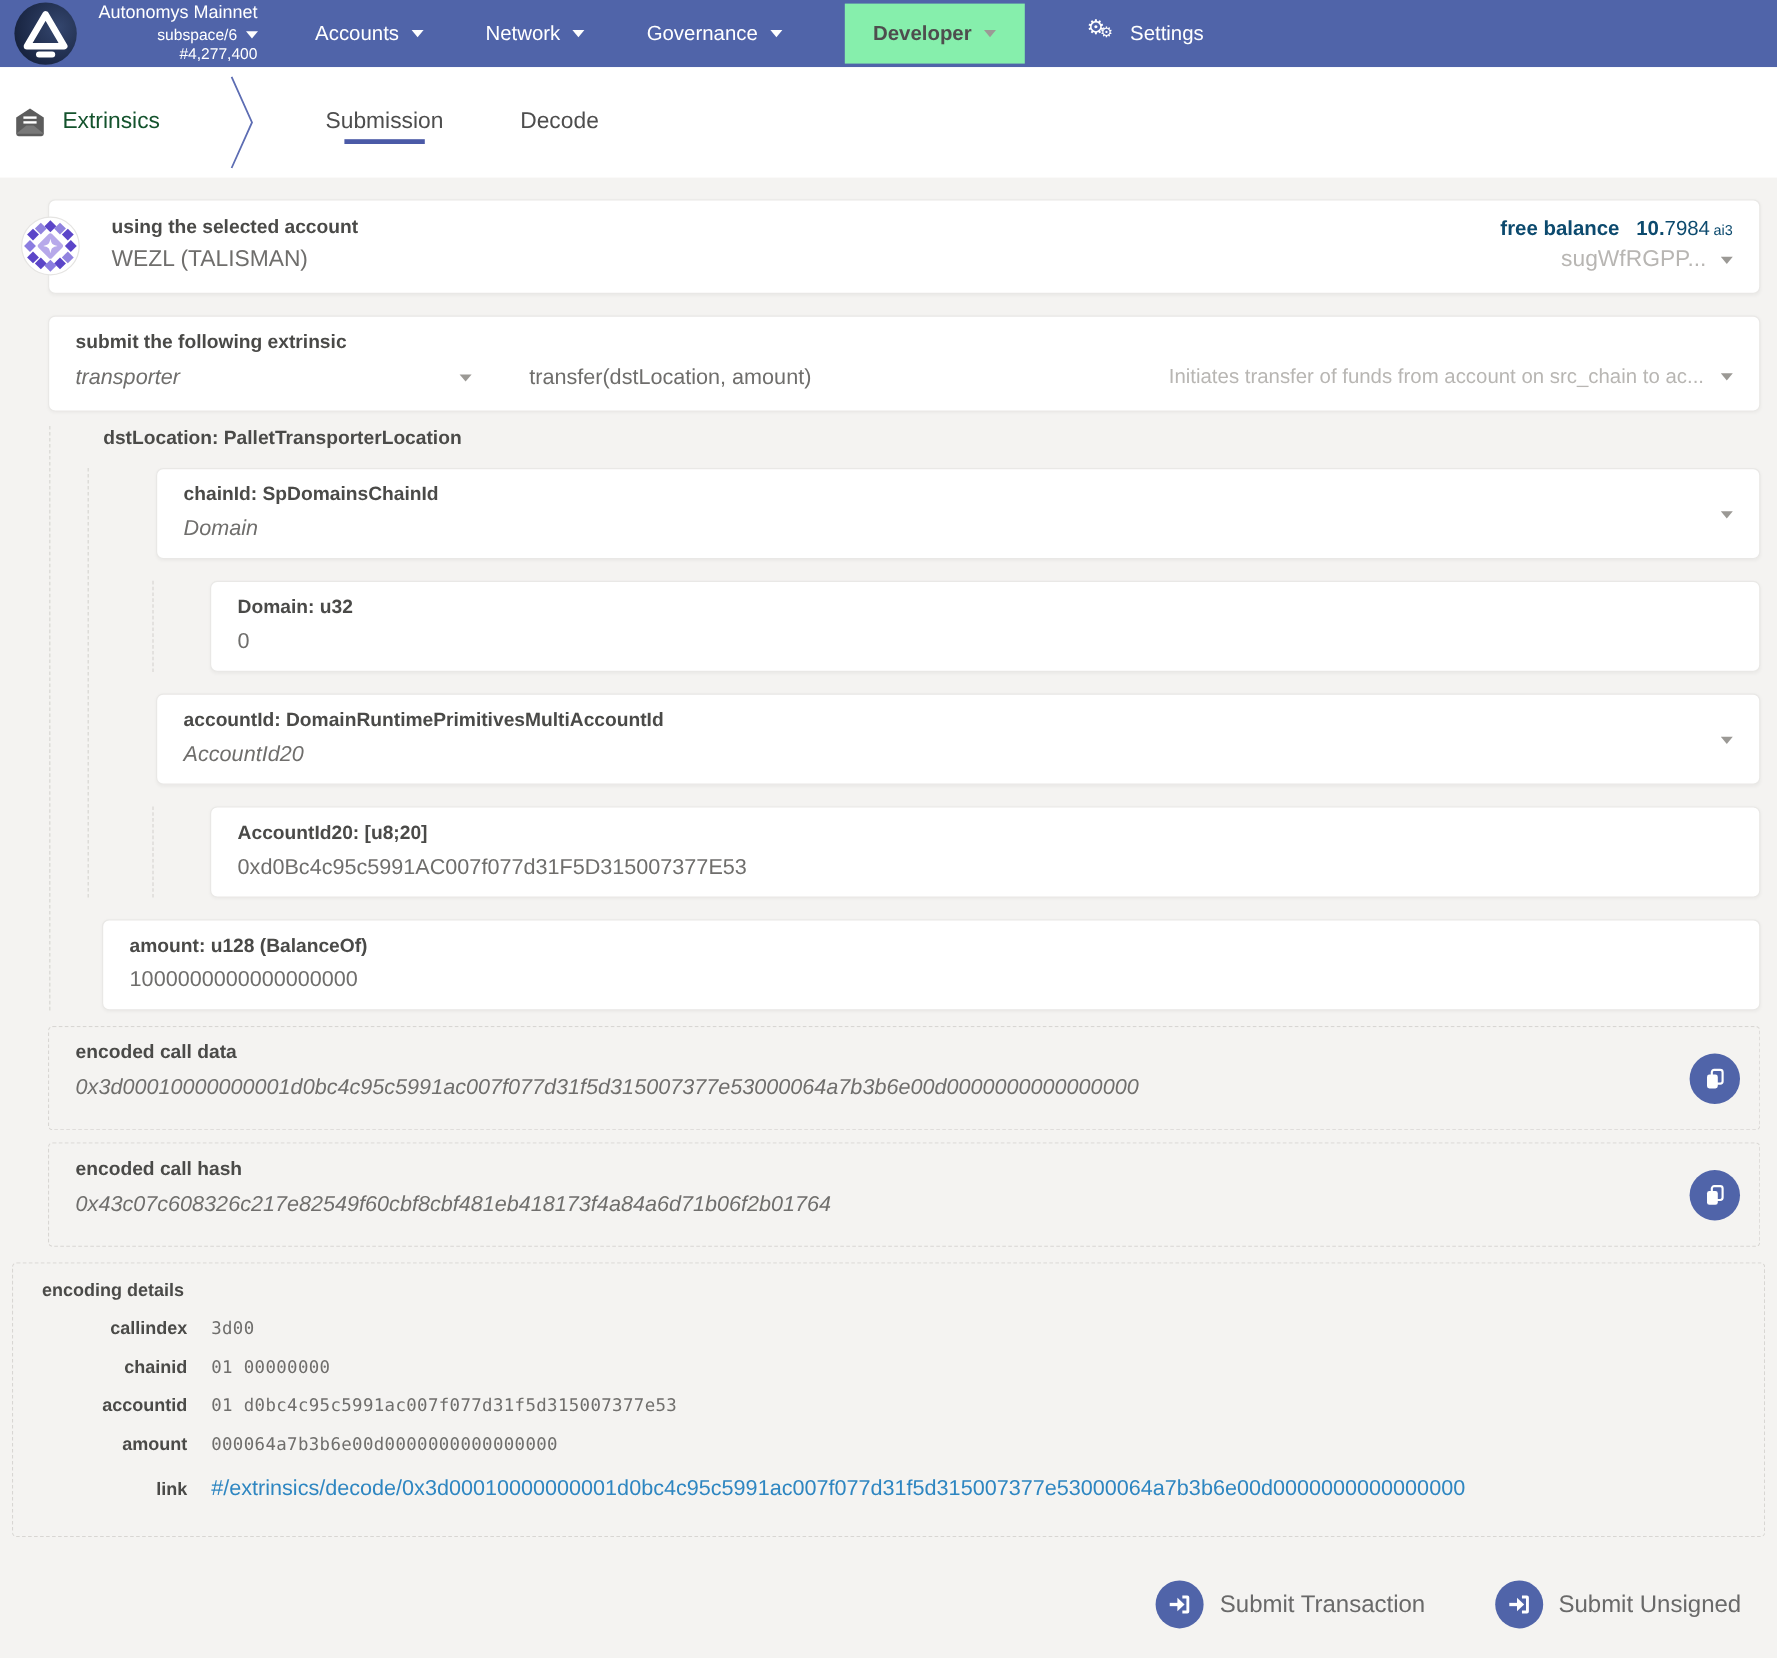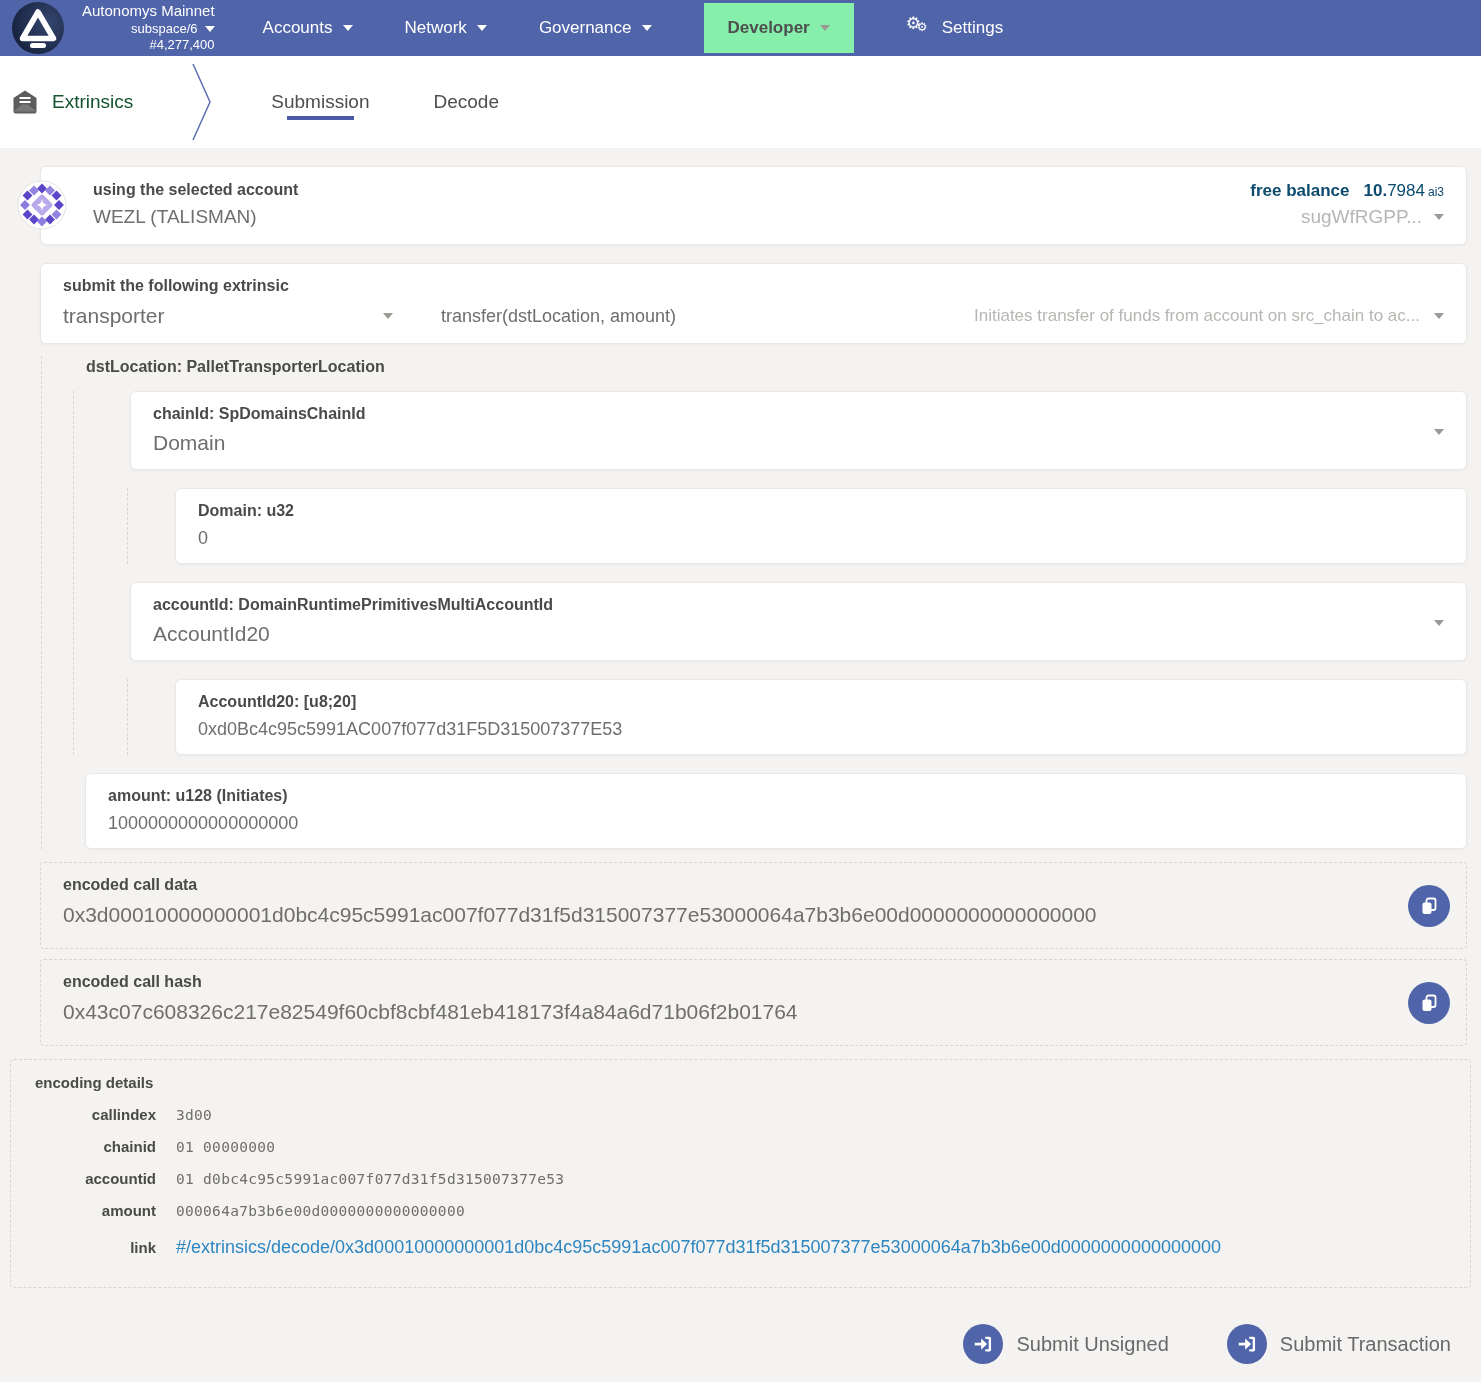--- a/index.html
+++ b/index.html
@@ -39,21 +39,21 @@
   .section-title{font-size:19px;color:#14532d;}
   .crumb-divider{margin:0 58px 0 58px;}
   .tabs{display:flex;gap:64px;height:92px;align-items:center;}
   .tab{position:relative;height:72px;display:flex;align-items:center;font-size:19px;color:#4e4e4e;cursor:pointer;}
   .tab.active::after{content:"";position:absolute;bottom:18px;left:16%;width:68%;height:4px;background:#4b5aa7;}
 
   
   main{flex:1;background:var(--page-bg);padding:18px 14px 12px 40px;}
   .card{background:#fff;border:1px solid var(--card-border);border-radius:6px;box-shadow:0 1px 3px rgba(0,0,0,.04);}
   .field-label{font-size:16px;font-weight:bold;color:var(--label-text);}
-  .field-value{font-size:21px;color:var(--value-text);}
+  .field-value{font-size:18px;color:var(--value-text);font-style:italic;}
 
   
   .account-card{position:relative;padding:14px 22px 16px 52px;margin-bottom:18px;display:flex;justify-content:space-between;min-height:77px;}
   .identicon{position:absolute;left:-24px;top:13px;width:50px;height:50px;cursor:pointer;}
   .account-left{display:flex;flex-direction:column;gap:7px;}
   .account-name{font-size:19px;color:var(--value-text);}
   .account-right{display:flex;flex-direction:column;align-items:flex-end;gap:5px;}
   .balance-row{font-size:17px;color:#0c4a6e;display:flex;align-items:baseline;gap:14px;}
   .balance-label{font-weight:bold;}
   .balance-whole{font-weight:bold;}
@@ -265,21 +265,21 @@
 
         <div class="indent lvl3">
           <section class="card param-card ml-inner">
             <span class="field-label">AccountId20: [u8;20]</span>
             <input type="text" value="0xd0Bc4c95c5991AC007f077d31F5D315007377E53" style="">
           </section>
         </div>
       </div>
 
       <section class="card param-card ml-amount">
-        <span class="field-label">amount: u128 (Initiates)</span>
+        <span class="field-label">amount: u128 (BalanceOf)</span>
         <input type="text" value="1000000000000000000" style="">
       </section>
     </div>
 
     <section class="out-box mb10">
       <span class="field-label">encoded call data</span>
       <span class="field-value">0x3d00010000000001d0bc4c95c5991ac007f077d31f5d315007377e53000064a7b3b6e00d0000000000000000</span>
       <button class="copy-btn">
         <svg width="20" height="20" viewBox="0 0 20 20">
           <rect x="7.5" y="2.5" width="9" height="11.5" rx="2" fill="none" stroke="#ffffff" stroke-width="1.8"></rect>
@@ -317,36 +317,36 @@
         <span class="k">amount</span>
         <span class="v">000064a7b3b6e00d0000000000000000</span>
       </div>
       <div class="enc-row">
         <span class="k">link</span>
         <a class="v link">#/extrinsics/decode/0x3d00010000000001d0bc4c95c5991ac007f077d31f5d315007377e53000064a7b3b6e00d0000000000000000</a>
       </div>
     </section>
 
     <div class="actions">
+      <button class="action-btn">
+        <span class="action-circle">
+          <svg width="22" height="22" viewBox="0 0 24 24">
+            <rect x="3" y="10.6" width="8.5" height="3" fill="#ffffff"></rect>
+            <polygon points="10,6 16.5,12.1 10,18.2" fill="#ffffff"></polygon>
+            <path d="M14.5 4 H19 a1.8 1.8 0 0 1 1.8 1.8 V18.4 a1.8 1.8 0 0 1 -1.8 1.8 H14.5 V17.6 H18.2 V6.6 H14.5 Z" fill="#ffffff"></path>
+          </svg>
+        </span>
+        <span class="action-label">Submit Transaction</span>
+      </button>
       <button class="action-btn">
         <span class="action-circle">
           <svg width="22" height="22" viewBox="0 0 24 24">
             <rect x="3" y="10.6" width="8.5" height="3" fill="#ffffff"></rect>
             <polygon points="10,6 16.5,12.1 10,18.2" fill="#ffffff"></polygon>
             <path d="M14.5 4 H19 a1.8 1.8 0 0 1 1.8 1.8 V18.4 a1.8 1.8 0 0 1 -1.8 1.8 H14.5 V17.6 H18.2 V6.6 H14.5 Z" fill="#ffffff"></path>
           </svg>
         </span>
         <span class="action-label">Submit Unsigned</span>
       </button>
-      <button class="action-btn">
-        <span class="action-circle">
-          <svg width="22" height="22" viewBox="0 0 24 24">
-            <rect x="3" y="10.6" width="8.5" height="3" fill="#ffffff"></rect>
-            <polygon points="10,6 16.5,12.1 10,18.2" fill="#ffffff"></polygon>
-            <path d="M14.5 4 H19 a1.8 1.8 0 0 1 1.8 1.8 V18.4 a1.8 1.8 0 0 1 -1.8 1.8 H14.5 V17.6 H18.2 V6.6 H14.5 Z" fill="#ffffff"></path>
-          </svg>
-        </span>
-        <span class="action-label">Submit Transaction</span>
-      </button>
     </div>
 
   </main>
 </div>
 
 </body></html>

